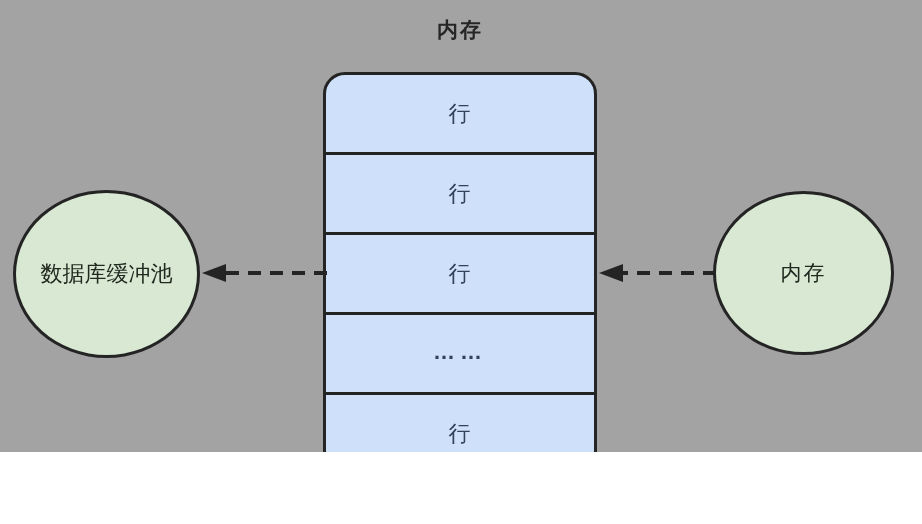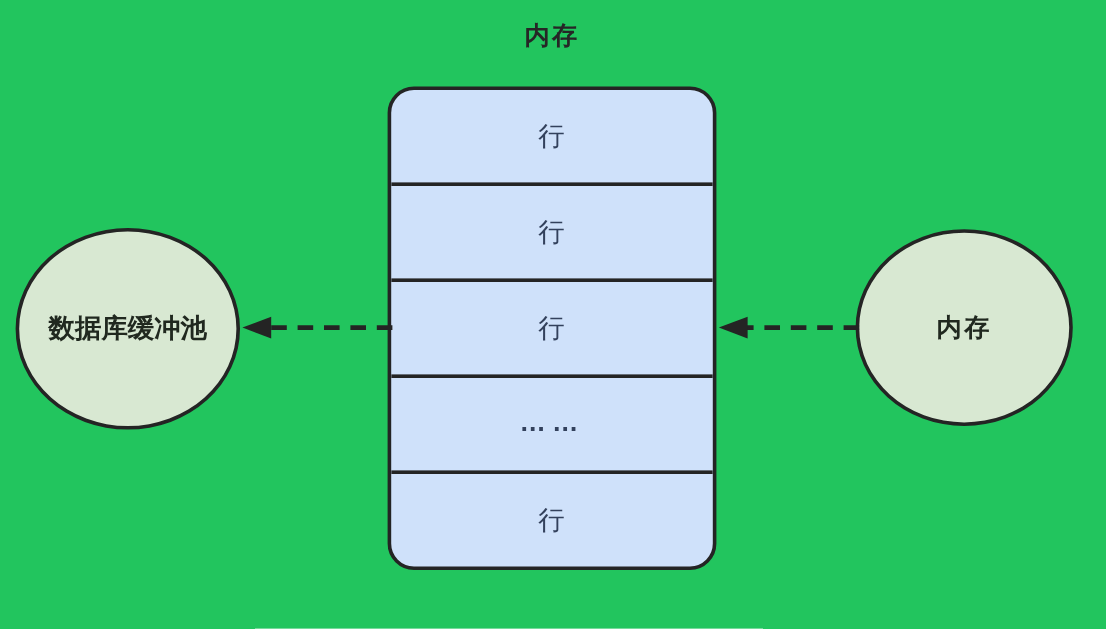--- a/index.html
+++ b/index.html
@@ -4,22 +4,22 @@
 <style>
   html, body {
     margin: 0;
     padding: 0;
     background: #ffffff;
     font-family: "Liberation Sans", "DejaVu Sans", sans-serif;
   }
   .canvas {
     position: relative;
     width: 922px;
-    height: 524px;
-    background: #22c55e;
+    height: 452px;
+    background: #a3a3a3;
     overflow: hidden;
   }
   .box-title {
     position: absolute;
     left: 323px;
     top: 16px;
     width: 274px;
     text-align: center;
     font-size: 21px;
     font-weight: 600;
@@ -61,21 +61,20 @@
     position: absolute;
     box-sizing: border-box;
     border: 3px solid var(--stroke);
     border-radius: 50%;
     background: var(--node-fill);
     display: flex;
     align-items: center;
     justify-content: center;
     color: #20281f;
     text-align: right;
-    font-weight: bold;
   }
   .node.left {
     left: 13px;
     top: 190px;
     width: 187px;
     height: 168px;
     font-size: 22px;
   }
   .node.right {
     left: 713px;

